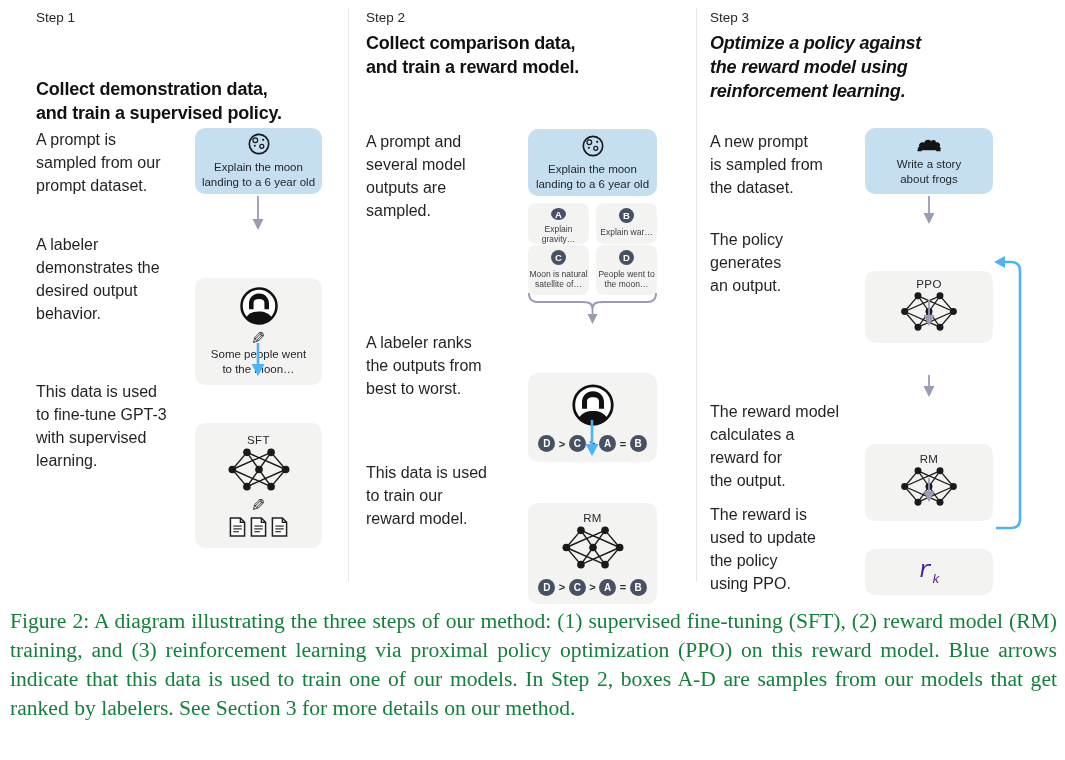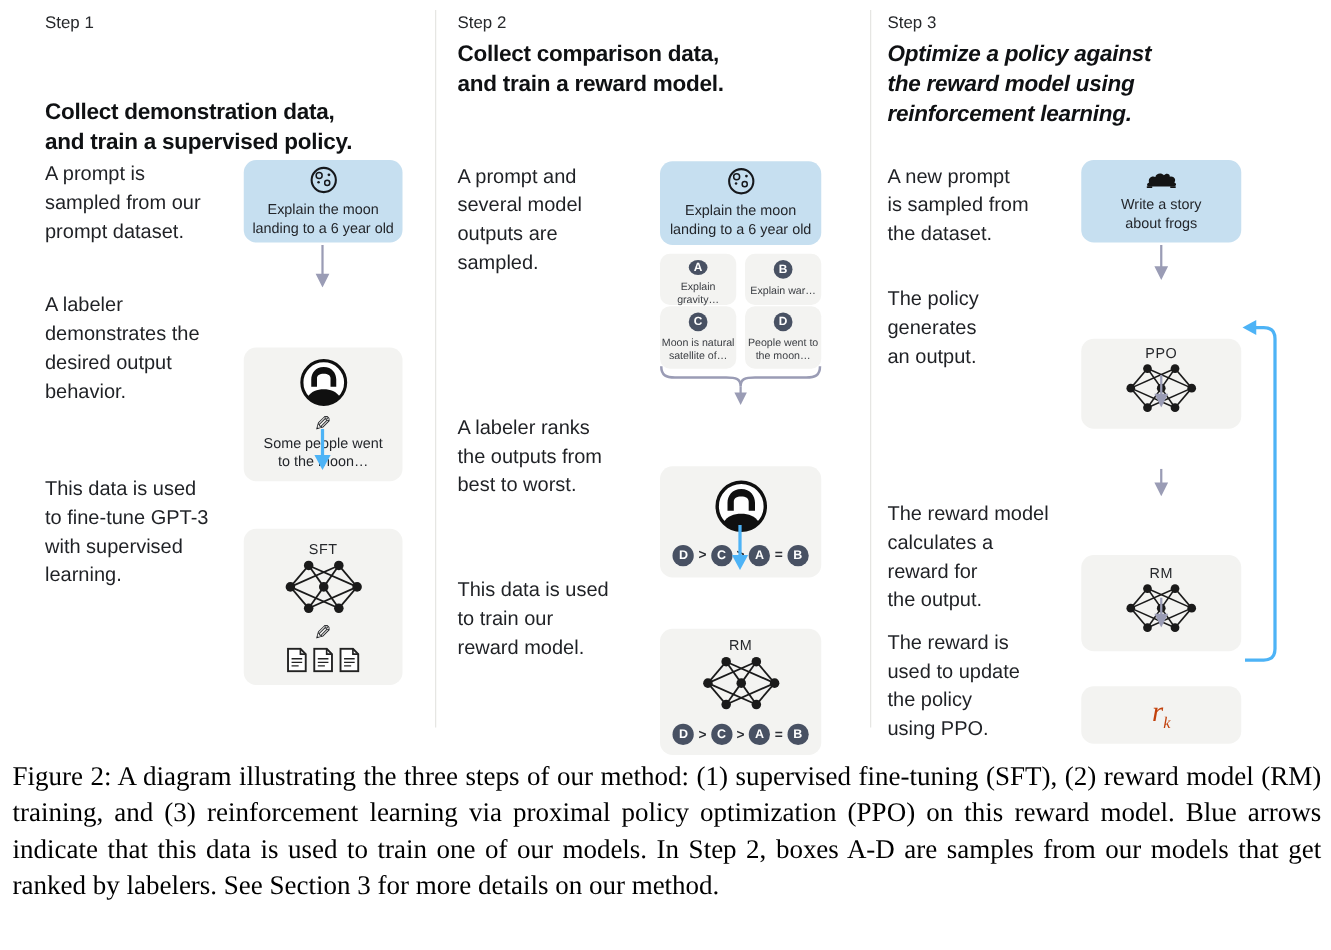--- a/index.html
+++ b/index.html
@@ -32,26 +32,26 @@
   .rank-circle { width:17px; height:17px; border-radius:50%; background:#485163; color:#fff;
                  font-size:10px; font-weight:700; display:flex; align-items:center;
                  justify-content:center; }
   .rank-sep { font-size:11px; font-weight:600; color:#2b2e34; margin:0 1px; }
 
   .pencil { font-size:17px; color:#1c1e22; line-height:1; display:inline-block;
             transform:scaleX(-1); }
   .arrow { position:absolute; }
   .docs-row { display:flex; gap:4px; margin-top:3px; }
 
-  .rk { font-family:Liberation Serif, serif; font-style:italic; font-size:23px; color:#c2410c; }
+  .rk { font-family:Liberation Mono, monospace; font-style:italic; font-size:23px; color:#4c1d95; }
   .rk sub { font-size:13px; }
 
   .caption { position:absolute; left:10px; top:607px; width:1047px;
              font-family:"Liberation Serif", serif; font-size:21.6px; line-height:29px;
-             color:#000000; text-align:justify; }
+             color:#15803d; text-align:justify; }
 </style>
 </head>
 <body>
 
 <div class="canvas">
 
   <div class="divider" style="left:348px;"></div>
   <div class="divider" style="left:696px;"></div>
 
   <div class="step-label" style="left:36px; top:10px;">Step 1</div>

